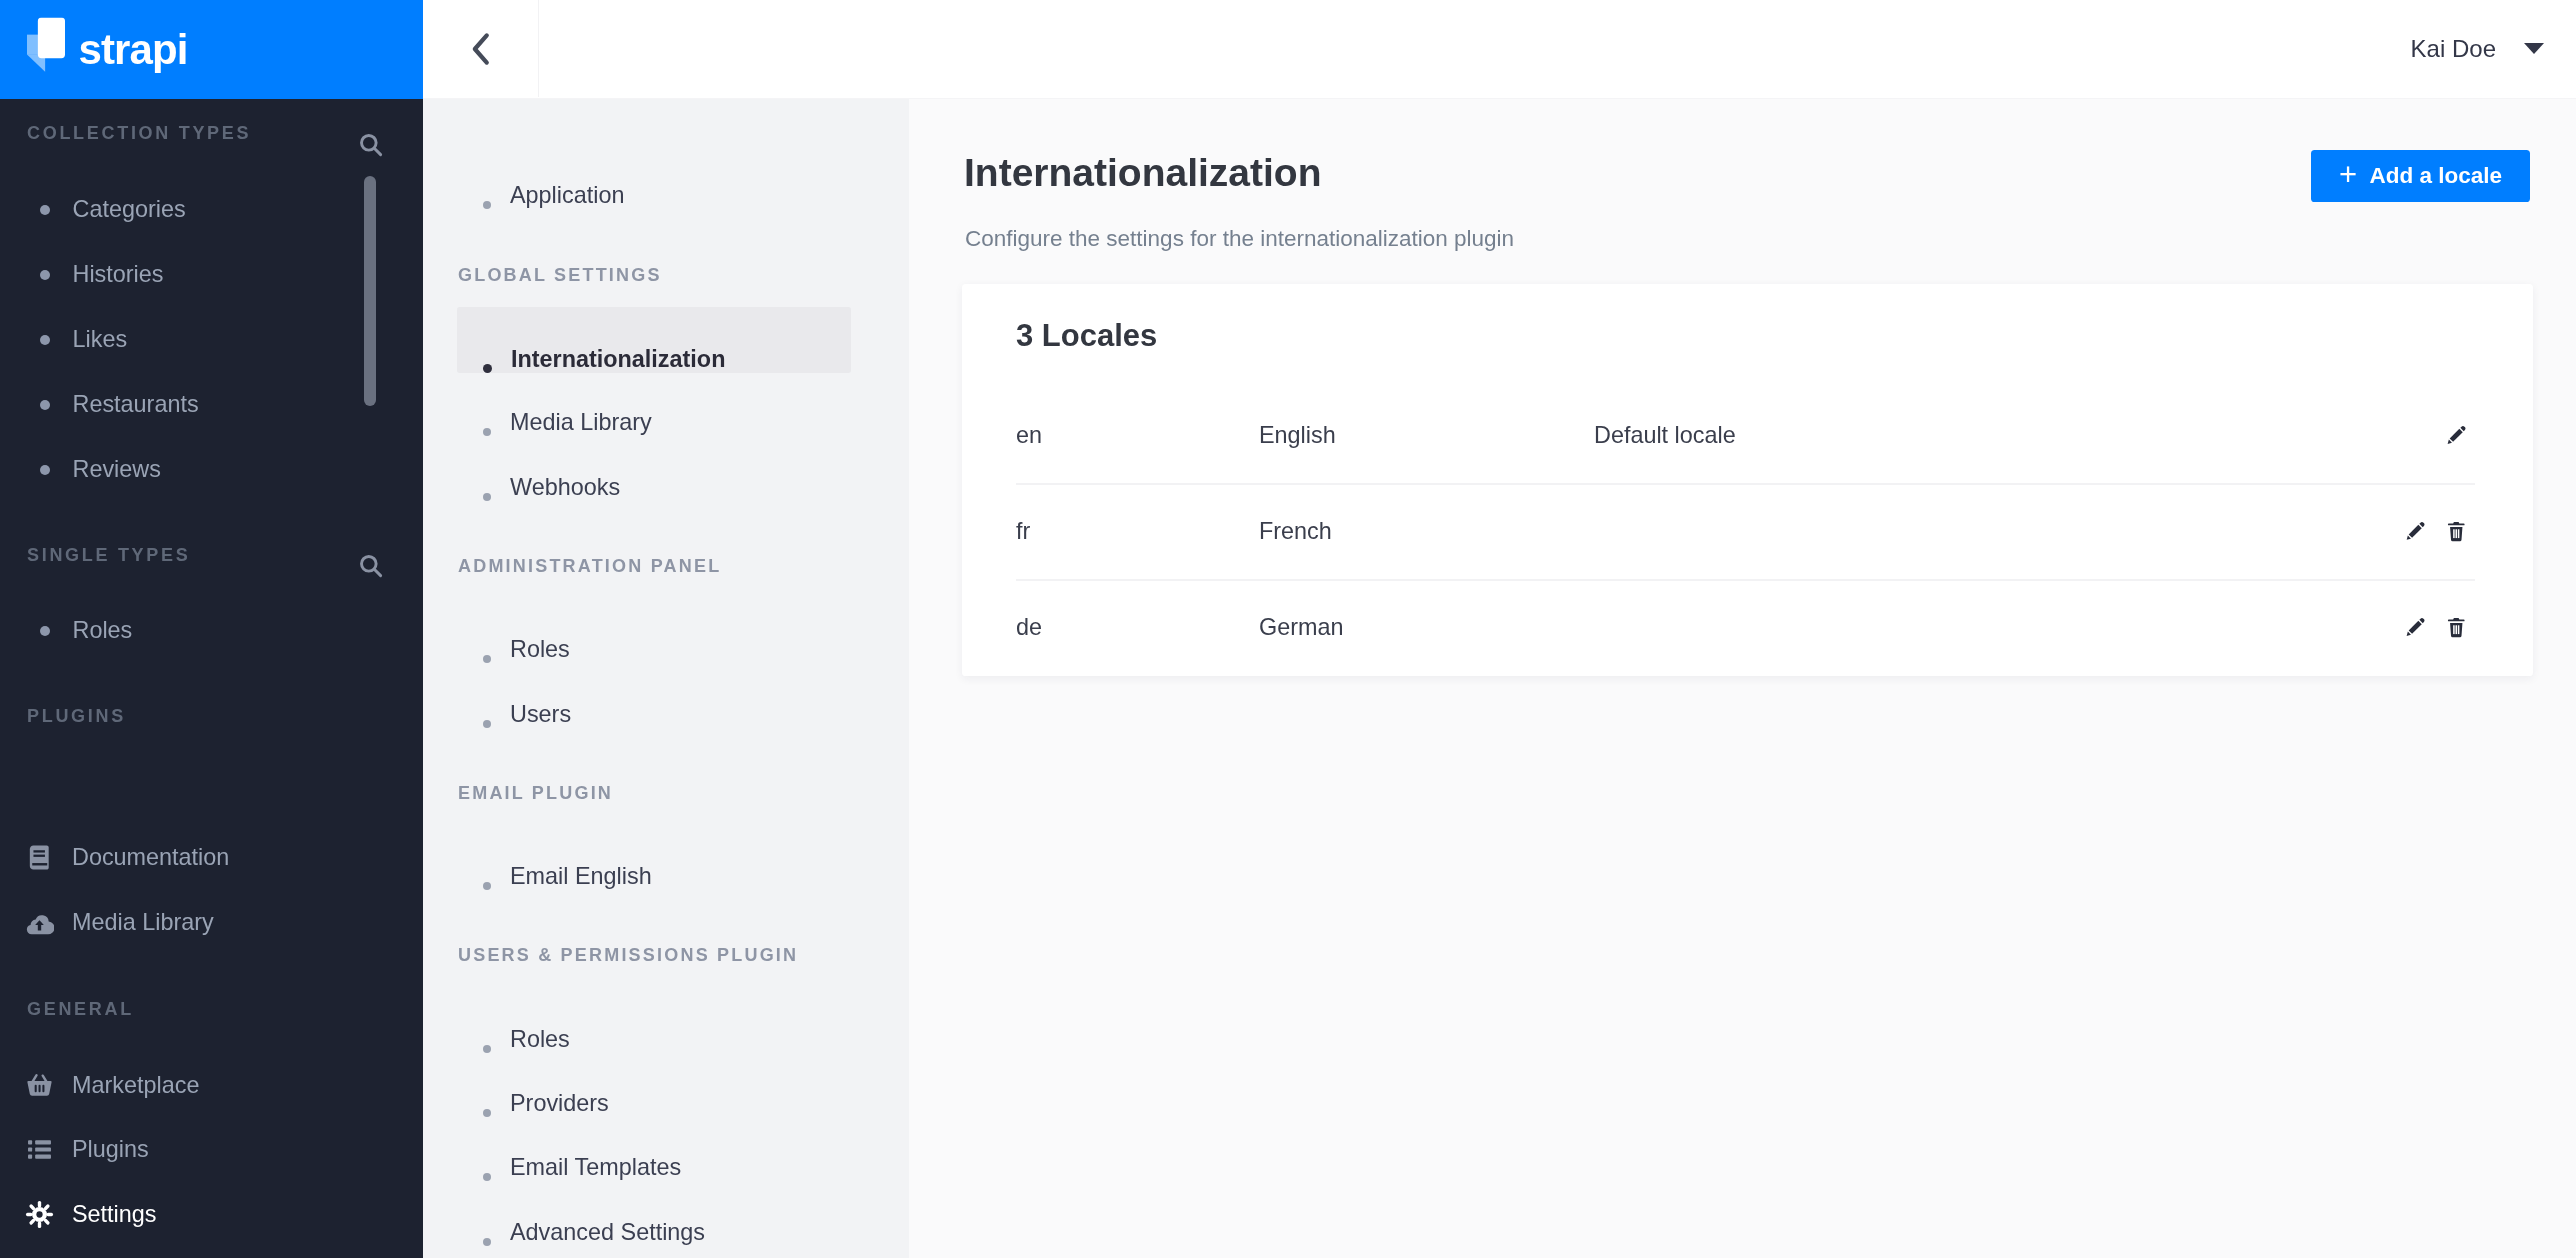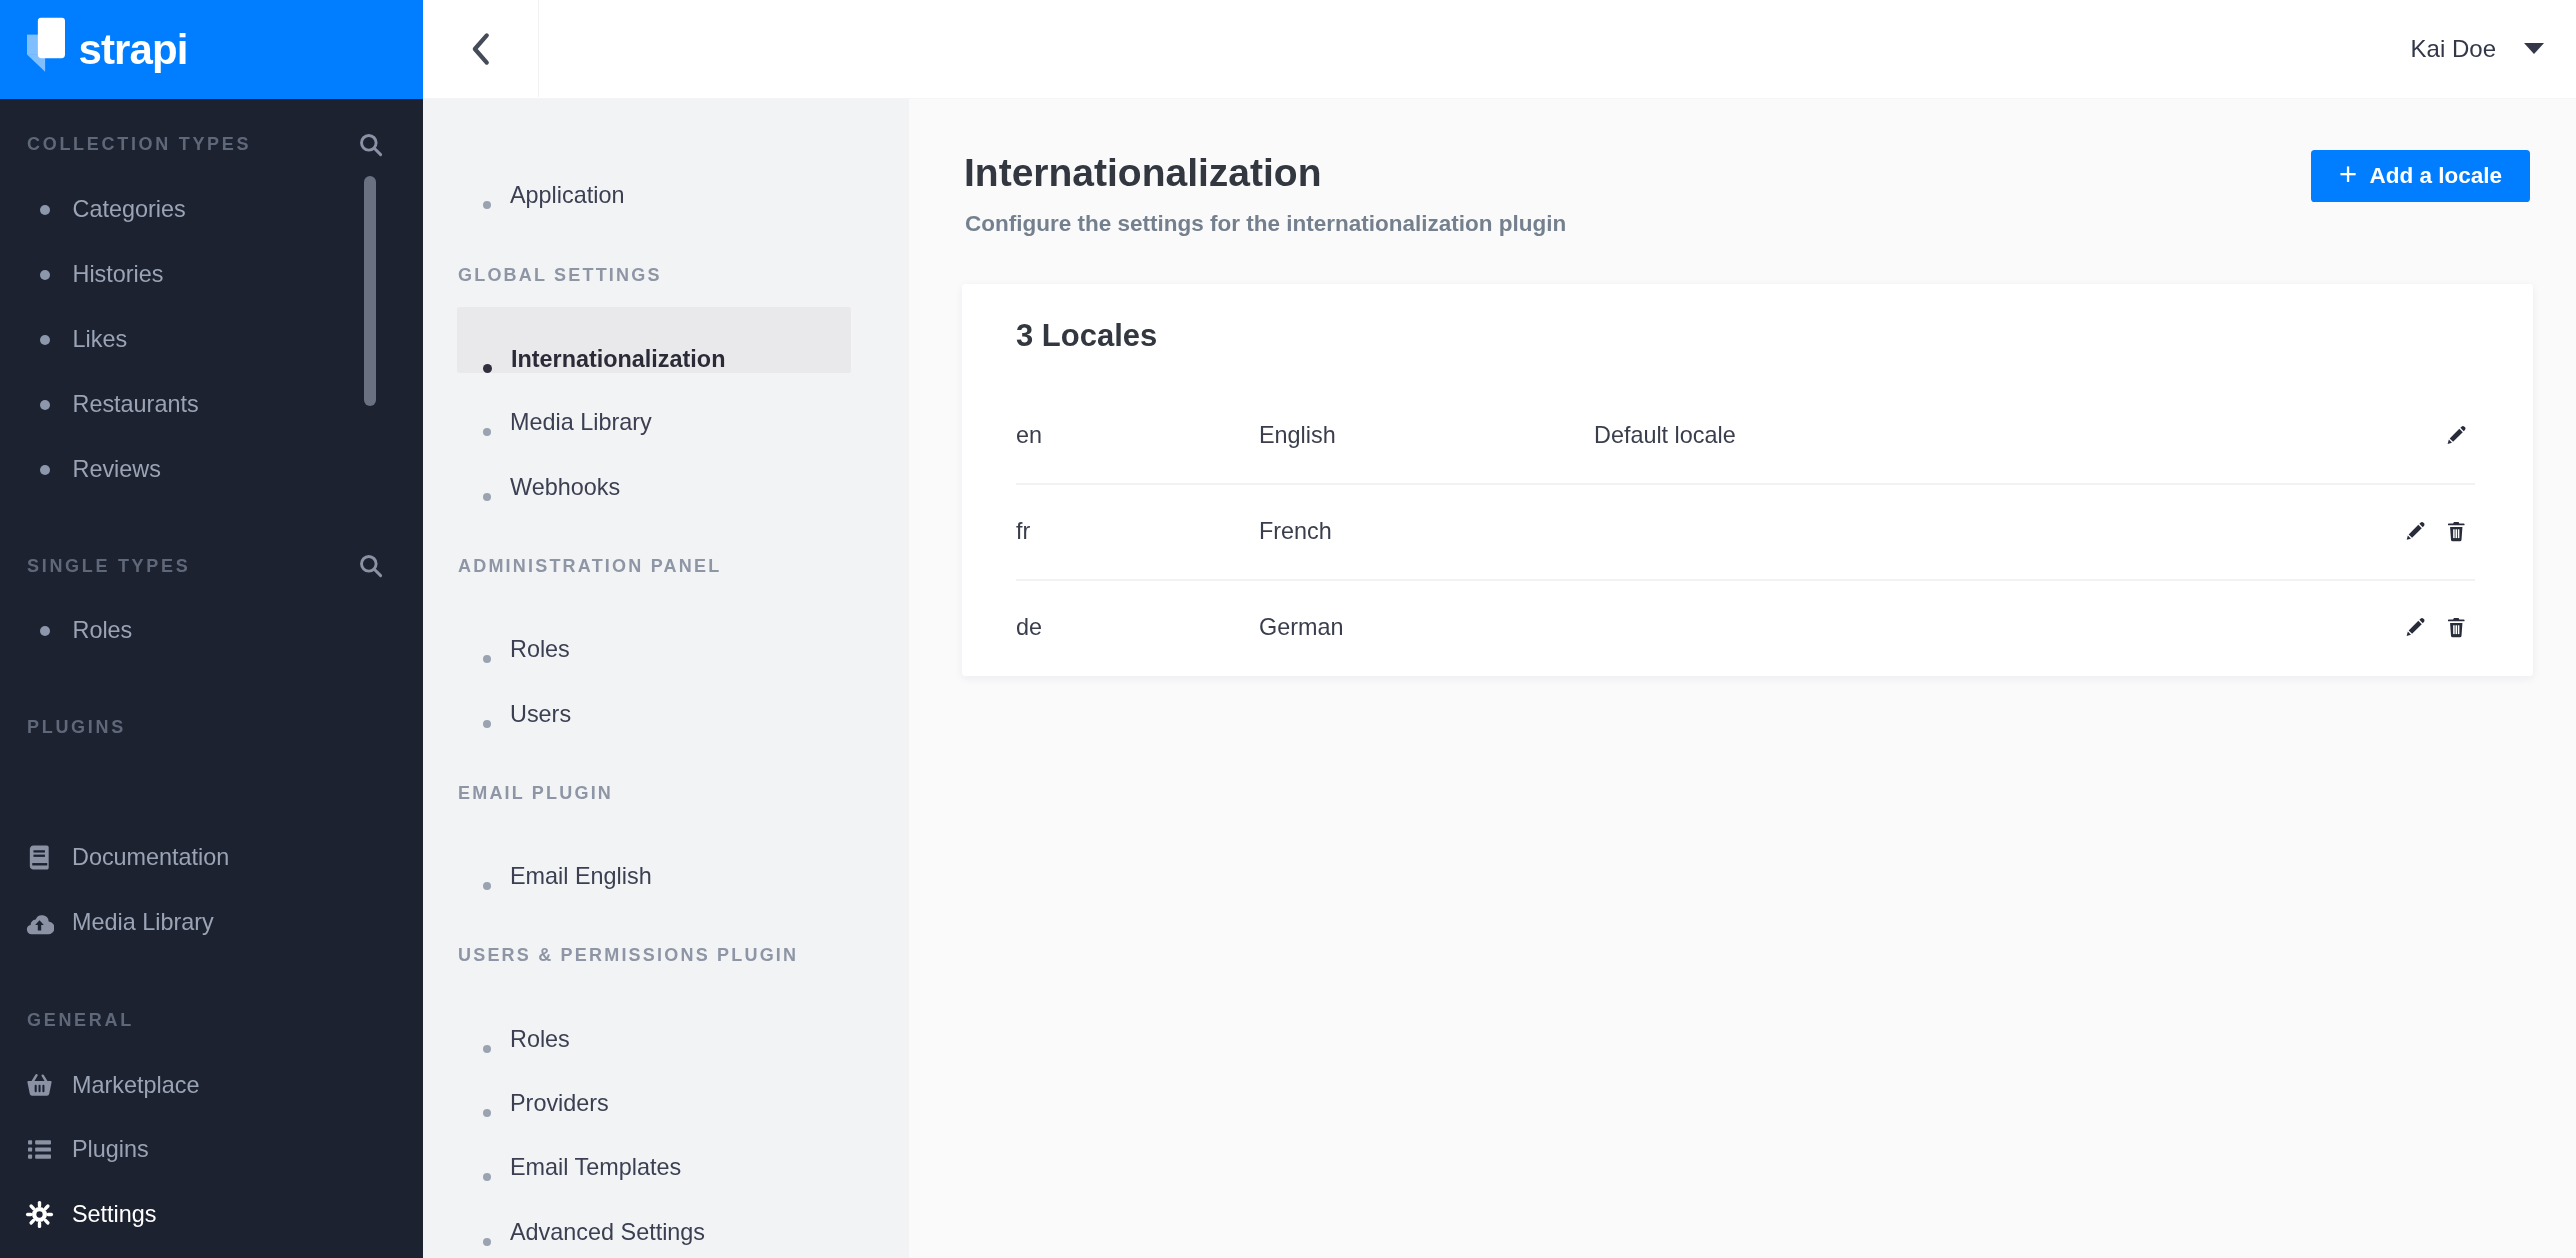--- a/index.html
+++ b/index.html
@@ -3,21 +3,21 @@
 <meta charset="utf-8">
 <style>
   html,body{margin:0;padding:0;background:#fafafb;font-family:"Liberation Sans",sans-serif;}
   #page{position:relative;width:2576px;height:1259px;overflow:hidden;background:#fafafb;}
 
   
   .dark-sidebar{position:absolute;left:0;top:0;width:423px;height:1259px;background:#1d2230;}
   .logo-box{position:absolute;left:0;top:0;width:423px;height:99px;background:#007eff;display:flex;align-items:center;padding-left:27px;box-sizing:border-box;cursor:pointer;}
   .logo-mark{transform:translateY(-3.6px);}
   .logo-text{color:#ffffff;font-size:42px;font-weight:700;letter-spacing:-0.9px;margin-left:13.5px;}
-  .ds-header{position:absolute;left:27px;height:43px;display:flex;align-items:center;color:#5f6878;font-size:18px;font-weight:700;letter-spacing:2.7px;}
+  .ds-header{position:absolute;left:27px;height:43px;display:flex;color:#5f6878;font-size:18px;font-weight:700;letter-spacing:2.7px;}
   .ds-search{position:absolute;left:357px;width:27px;height:27px;cursor:pointer;}
   .ds-item{position:absolute;left:0;width:423px;height:65px;display:flex;align-items:center;color:#9aa4b5;font-size:23.4px;cursor:pointer;}
   .ds-item .bullet{width:10px;height:10px;border-radius:50%;background:#8d97ab;margin-left:40px;margin-right:22.5px;flex:none;}
   .ds-item .p-icon{width:29px;height:29px;margin-left:25px;margin-right:18px;flex:none;}
   .ds-item.active{color:#ffffff;}
   .scroll-thumb{position:absolute;left:364px;top:176px;width:11.7px;height:230px;border-radius:6.3px;background:#6a7180;cursor:pointer;}
 
   
   .topbar{position:absolute;left:423px;top:0;width:2153px;height:99px;background:#ffffff;border-bottom:1.8px solid #f4f4f6;box-sizing:border-box;}
   .back-box{position:absolute;left:0;top:0;width:115px;height:97px;border-right:1.8px solid #f2f2f4;display:flex;align-items:center;justify-content:center;cursor:pointer;background:#fff;}
@@ -29,21 +29,21 @@
   .light-sidebar{position:absolute;left:423px;top:99px;width:486px;height:1160px;background:#f2f3f5;}
   .ls-header{position:absolute;left:35px;height:43px;display:flex;align-items:center;color:#8e95a5;font-size:18px;font-weight:700;letter-spacing:2.2px;}
   .ls-item{position:absolute;left:0;width:486px;height:65px;display:flex;align-items:flex-end;font-size:23.4px;color:#3b3f51;cursor:pointer;}
   .ls-item .bullet{width:8px;height:8px;border-radius:50%;background:#9ba2b0;margin-left:60px;margin-right:19px;flex:none;}
   .ls-item.selected{background:#e9e9ec;border-radius:2.7px;left:34px;width:394px;height:66px;font-weight:700;color:#2b2b38;}
   .ls-item.selected .bullet{margin-left:26px;background:#2f2f3d;width:9px;height:9px;}
 
   
   .main{position:absolute;left:909px;top:99px;width:1667px;height:1160px;background:#fafafb;}
   .page-title{position:absolute;left:55px;top:52px;font-size:39px;font-weight:600;color:#333740;line-height:1.15;}
-  .page-sub{position:absolute;left:56px;top:112px;font-size:22.5px;color:#75808f;font-weight:bold;}
+  .page-sub{position:absolute;left:56px;top:127px;font-size:22.5px;color:#75808f;}
   .add-btn{position:absolute;left:1402px;top:51px;width:219px;height:52px;background:#007eff;border:none;border-radius:3.6px;display:flex;align-items:center;justify-content:center;gap:12.6px;color:#ffffff;cursor:pointer;font-family:"Liberation Sans",sans-serif;}
   .add-btn .plus{font-size:31px;font-weight:300;line-height:1;transform:translateY(-1.8px);}
   .add-btn .lbl{font-size:22.5px;font-weight:600;}
   .card{position:absolute;left:53px;top:185px;width:1571px;height:392px;background:#ffffff;border-radius:3.6px;box-shadow:0 2.7px 9px rgba(40,42,60,0.06);}
   .card-header{height:103px;display:flex;align-items:center;padding:0 54px;font-size:31px;font-weight:600;color:#333740;}
   .lrow{position:relative;height:96px;display:flex;align-items:center;padding:0 65px 0 54px;box-sizing:border-box;font-size:23.4px;color:#3a3e4c;}
   .lrow.sep::before{content:"";position:absolute;left:54px;right:58px;top:0;height:1.8px;background:#f2f2f4;}
   .c-code{width:243px;flex:none;}
   .c-name{width:335px;flex:none;}
   .c-info{flex:1;}

